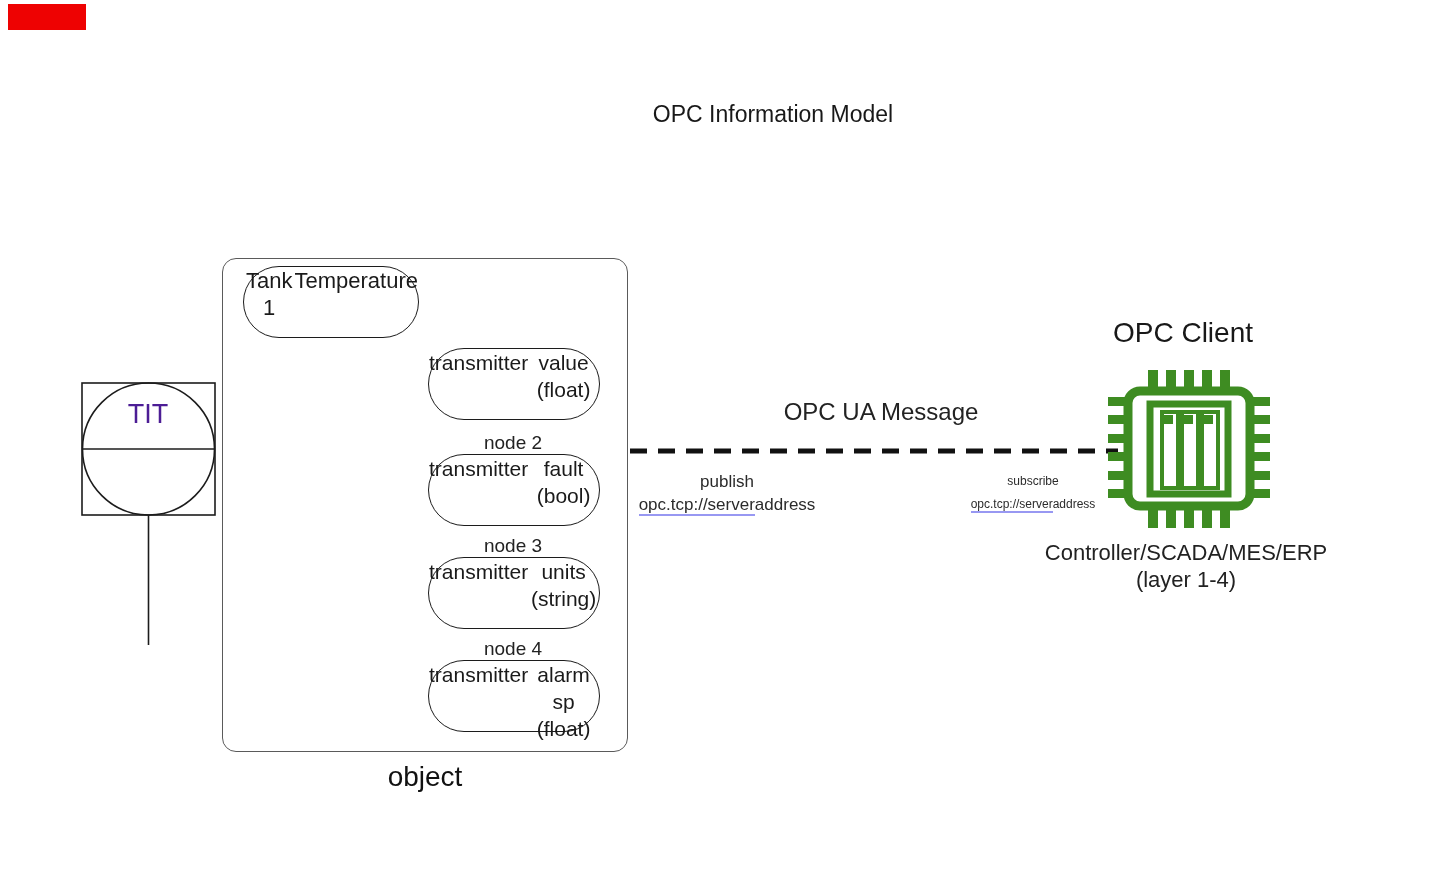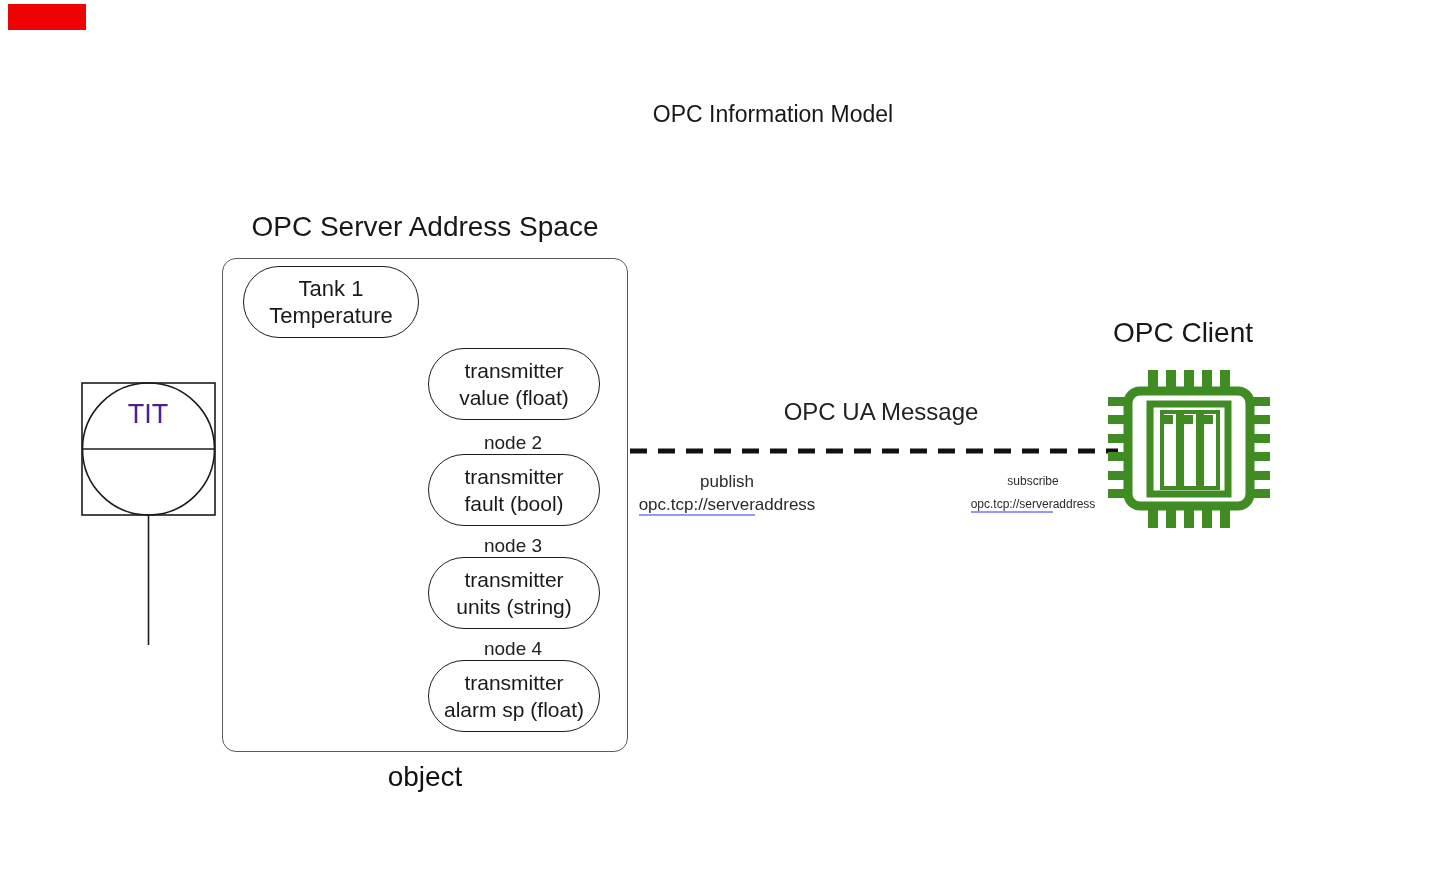--- a/index.html
+++ b/index.html
@@ -7,21 +7,21 @@
     position:relative;width:1452px;height:883px;background:#ffffff;
     font-family:"Liberation Sans","DejaVu Sans",sans-serif;color:#1a1a1a;
     overflow:hidden;
   }
   .abs{position:absolute;}
   .ctr{text-align:center;}
   .red-marker{left:8px;top:4px;width:78px;height:26px;background:#ee0202;}
   .diagram-title{left:473px;top:101px;width:600px;font-size:23px;color:#181818;}
   .server-heading{left:222px;top:211px;width:406px;font-size:28px;color:#181818;}
   .server-box{left:222px;top:258px;width:404px;height:492px;border:1.6px solid #5a5a5a;border-radius:14px;background:#fff;}
-  .pill{border:1.6px solid #1c1c1c;border-radius:36px;background:#fff;display:flex;flex-direction:column;justify-content:center;}
+  .pill{border:1.6px solid #1c1c1c;border-radius:36px;background:#fff;display:flex;flex-direction:row;justify-content:center;}
   .tank-pill{left:243px;top:266px;width:174px;height:70px;font-size:22px;line-height:27px;}
   .node-label{width:170px;font-size:19px;color:#222;}
   .node-pill{left:428px;width:170px;height:70px;font-size:21px;line-height:27px;}
   .object-label{left:222px;top:761px;width:406px;font-size:28px;color:#111;}
   .msg-label{left:731px;top:398px;width:300px;font-size:24px;color:#222;}
   .pub-group{left:627px;top:470px;width:200px;font-size:17px;color:#2b2b2b;line-height:23px;}
   .sub-group{left:933px;top:470px;width:200px;font-size:12px;color:#2b2b2b;line-height:23px;}
   .url-underl{border-bottom:2px solid #9898f2;}
   .client-heading{left:1058px;top:317px;width:250px;font-size:28px;color:#181818;}
   .client-caption{left:1036px;top:539px;width:300px;font-size:22px;line-height:27px;color:#222;}
@@ -52,21 +52,20 @@
     <g stroke="#1c1c1c" stroke-width="1.6" fill="none">
       <rect x="82" y="383" width="133" height="132"></rect>
       <circle cx="148.5" cy="449" r="66"></circle>
       <line x1="82" y1="449" x2="215" y2="449"></line>
       <line x1="148.5" y1="515" x2="148.5" y2="645"></line>
     </g>
   </svg>
 
   <div class="abs ctr tit-label">TIT</div>
 
-  <div class="abs ctr server-heading">OPC Server Address Space</div>
   <div class="abs server-box"></div>
 
   <div class="abs ctr pill tank-pill">
     <div>Tank 1</div>
     <div>Temperature</div>
   </div>
 
   <div class="abs ctr node-label" style="left:428px;top:345px">node 1</div>
   <div class="abs ctr pill node-pill" style="top:348px">
     <div>transmitter</div>
@@ -143,14 +142,18 @@
 
     <rect x="56" y="44" width="16" height="76" fill="#fff" stroke="#3e8c22" stroke-width="4"></rect>
     <rect x="76" y="44" width="16" height="76" fill="#fff" stroke="#3e8c22" stroke-width="4"></rect>
     <rect x="96" y="44" width="16" height="76" fill="#fff" stroke="#3e8c22" stroke-width="4"></rect>
 
     <rect x="58" y="47" width="9" height="9" fill="#3e8c22"></rect>
     <rect x="78" y="47" width="9" height="9" fill="#3e8c22"></rect>
     <rect x="98" y="47" width="9" height="9" fill="#3e8c22"></rect>
   </svg>
 
+  <div class="abs ctr client-caption">
+    <div>Controller/SCADA/MES/ERP</div>
+    <div>(layer 1-4)</div>
+  </div>
 
 </div>
 
 </body></html>

